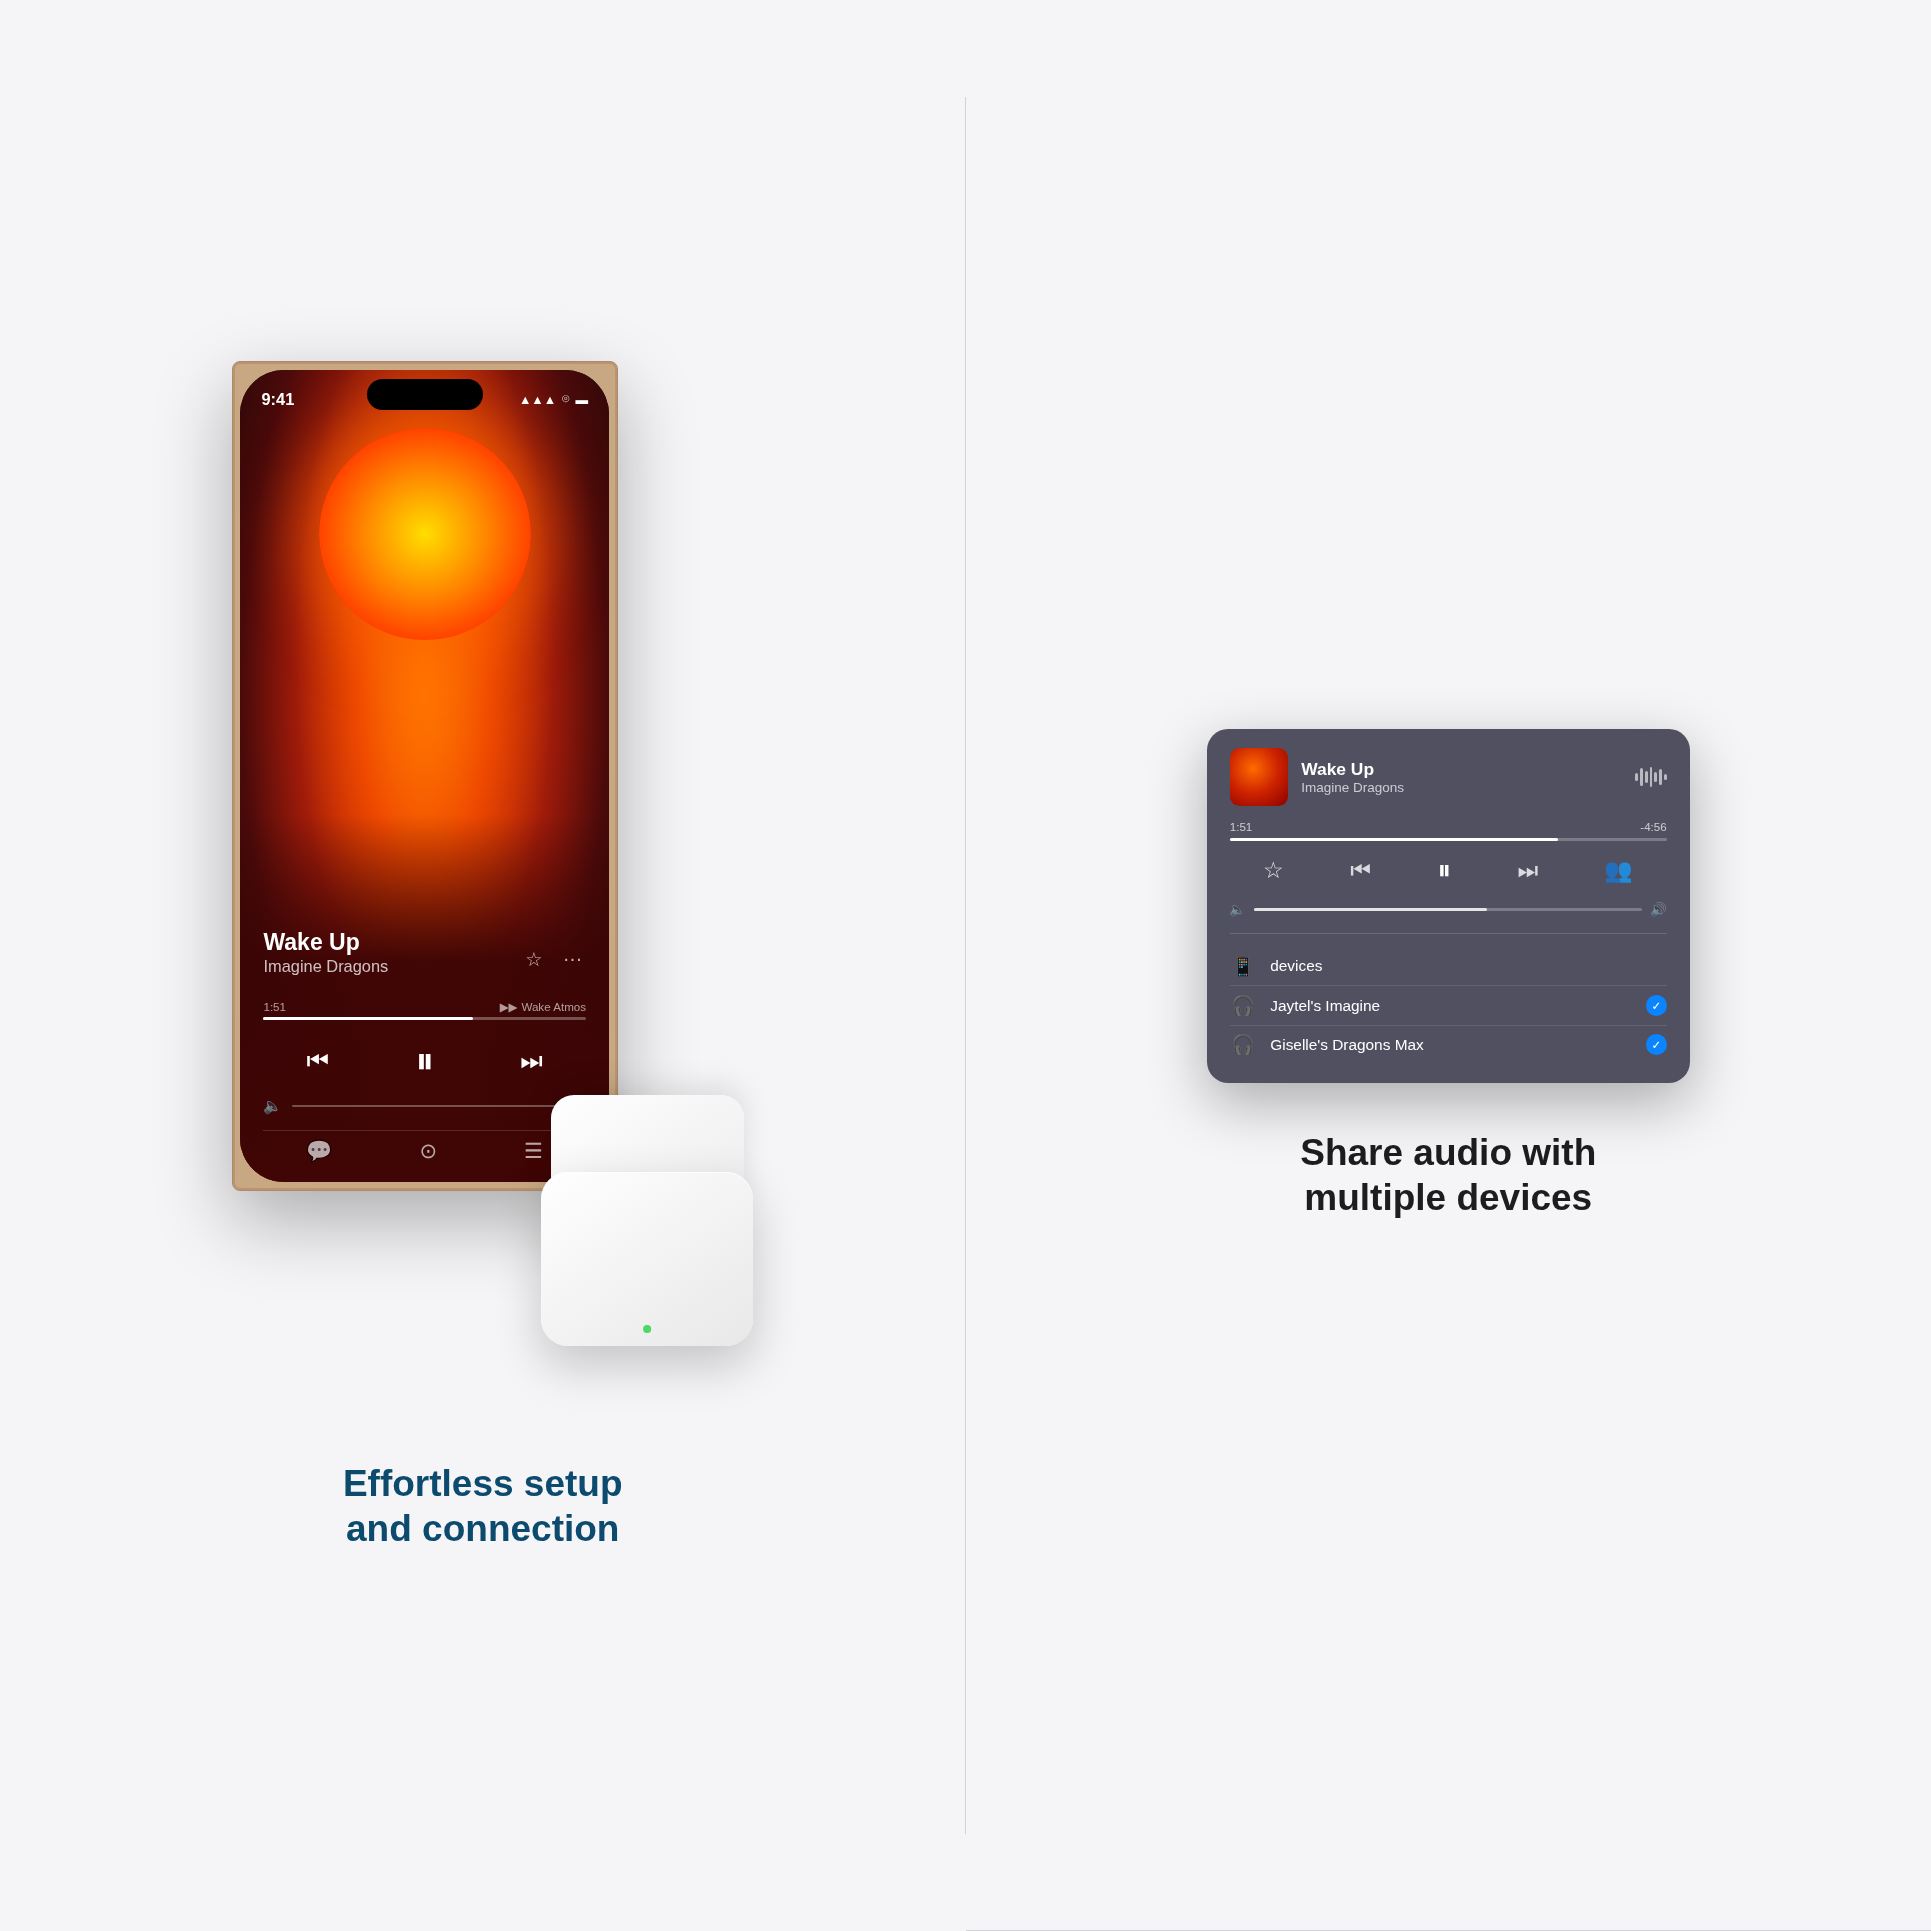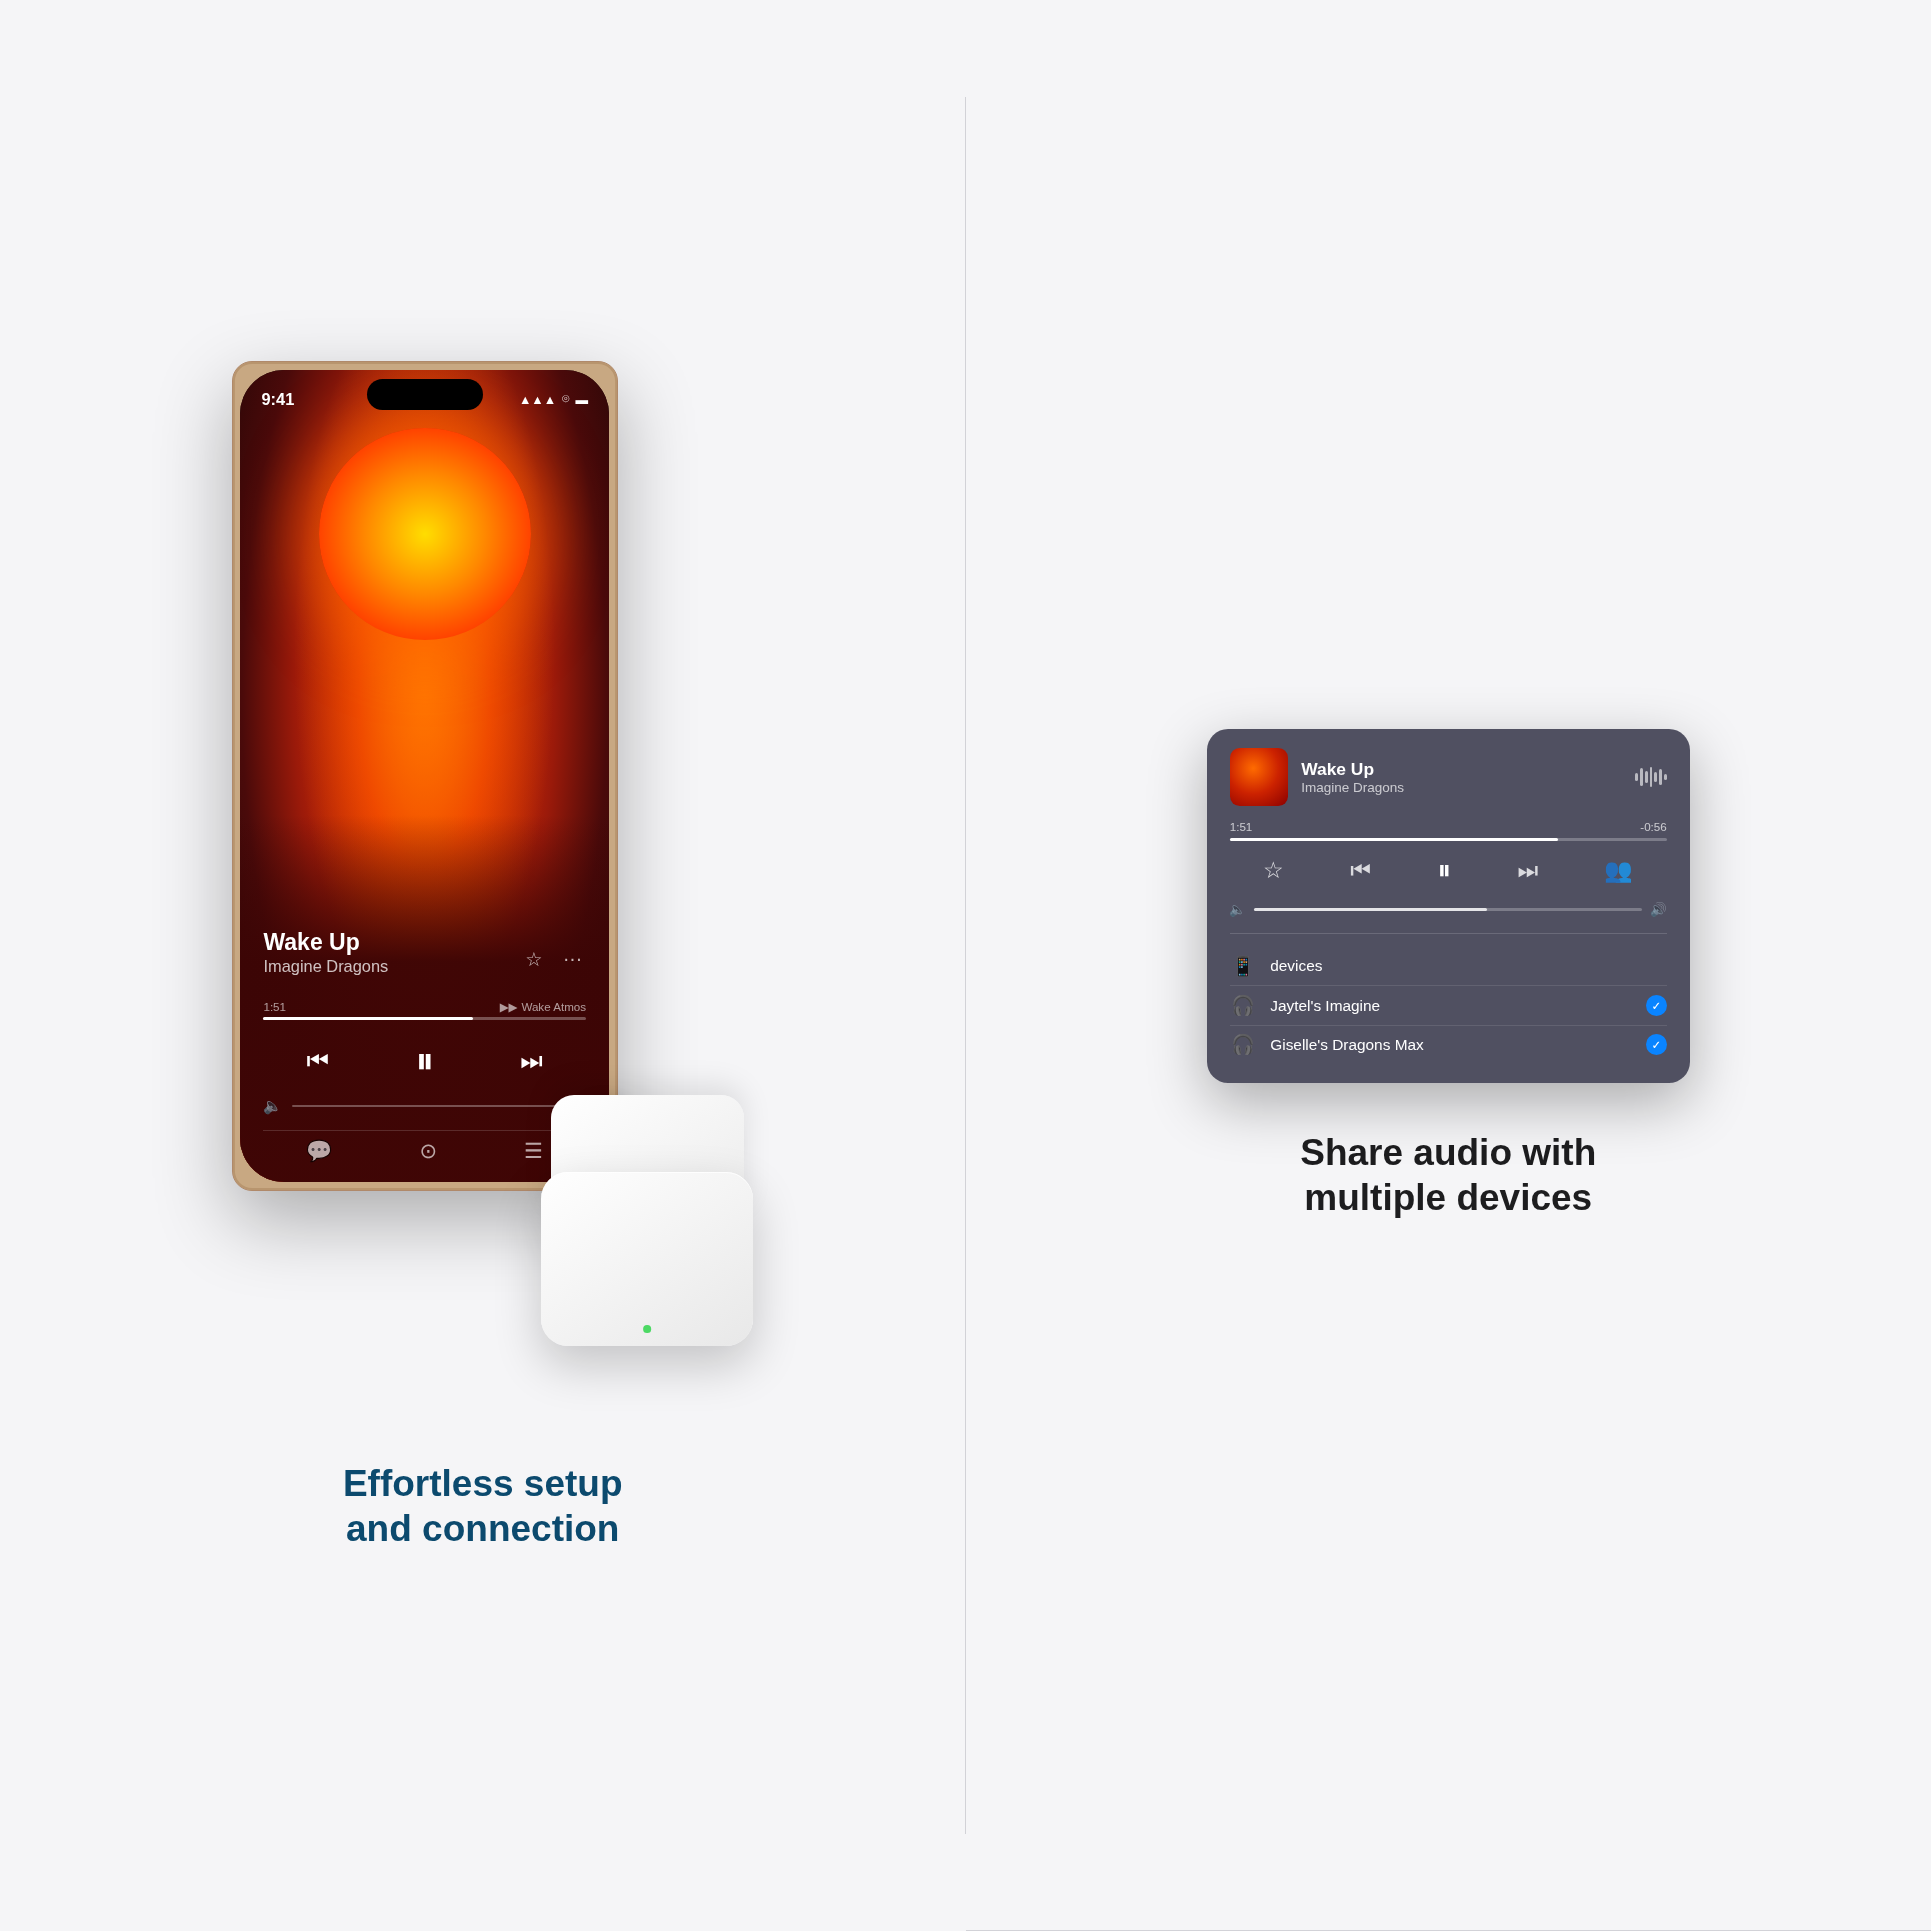--- a/index.html
+++ b/index.html
@@ -47,21 +47,21 @@
     }
 
     
     .iphone {
       position: absolute;
       left: 29px;
       top: 0;
       width: 386px;
       height: 830px;
       background: #c8a882;
-      border-radius: 20px;
+      border-radius: 8px;
       box-shadow: 0 29px 77px rgba(0,0,0,0.3), inset 0 0 0 1.9px #b8956e;
       overflow: hidden;
       border: 1.9px solid #b0896a;
     }
 
     .iphone-inner {
       position: absolute;
       inset: 7.7px;
       border-radius: 44px;
       overflow: hidden;
@@ -792,21 +792,21 @@
             <div class="wave-bar" style="height:11.6px"></div>
             <div class="wave-bar" style="height:19.3px"></div>
             <div class="wave-bar" style="height:9.7px"></div>
             <div class="wave-bar" style="height:15.4px"></div>
             <div class="wave-bar" style="height:5.8px"></div>
           </div>
         </div>
 
         <div class="widget-time-row">
           <span class="widget-time">1:51</span>
-          <span class="widget-time">-0:56</span>
+          <span class="widget-time">-4:56</span>
         </div>
         <div class="widget-progress">
           <div class="widget-progress-fill"></div>
         </div>
 
         <div class="widget-controls">
           <div class="w-ctrl">☆</div>
           <div class="w-ctrl">⏮</div>
           <div class="w-ctrl play">⏸</div>
           <div class="w-ctrl">⏭</div>

